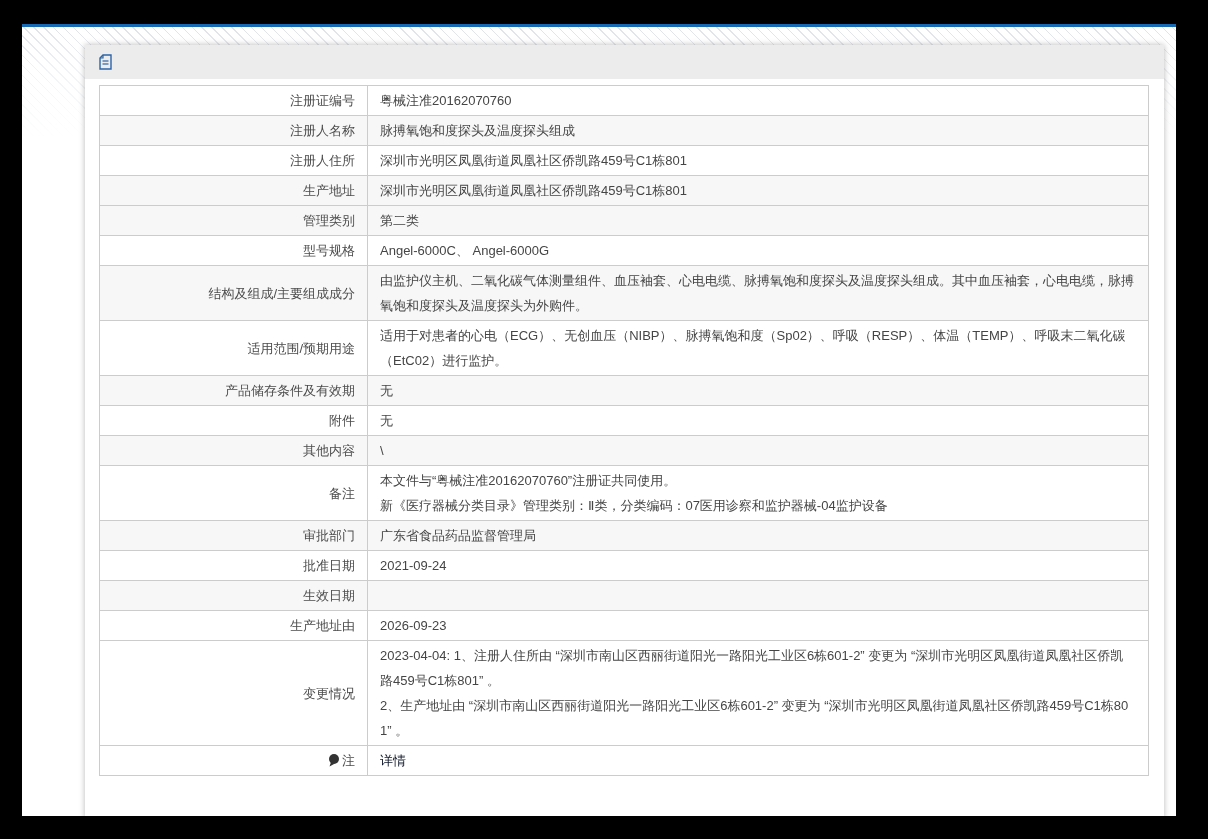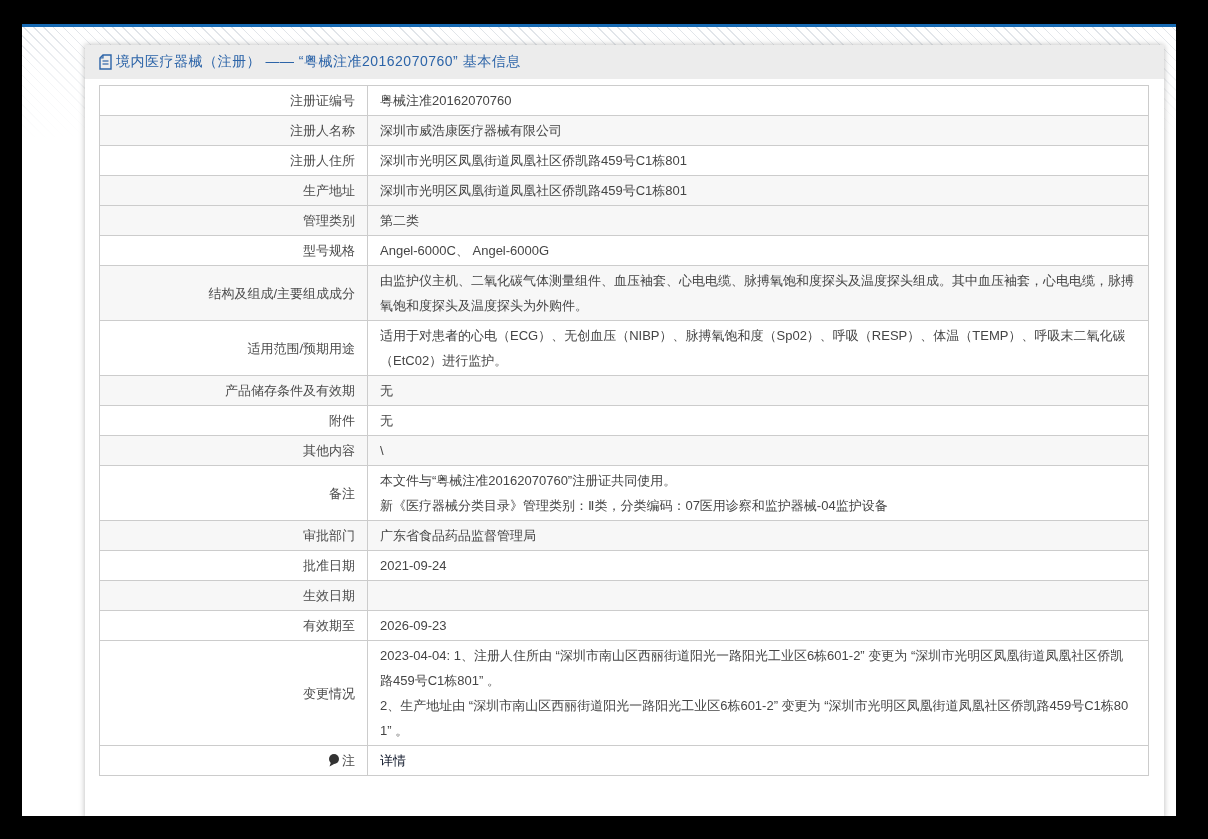--- a/index.html
+++ b/index.html
@@ -108,31 +108,30 @@
   <div class="page">
     <div class="stripes"></div>
     <div class="card">
       <div class="title-bar">
         <svg class="doc-icon" viewBox="0 0 13 16">
           <path d="M4 1 H12 V15 H1 V4 Z" fill="none" stroke="#2c64a8" stroke-width="1.4"></path>
           <path d="M4 1 V4 H1" fill="none" stroke="#2c64a8" stroke-width="1.2"></path>
           <line x1="3.5" y1="7" x2="9.5" y2="7" stroke="#2c64a8" stroke-width="1.2"></line>
           <line x1="3.5" y1="10" x2="9.5" y2="10" stroke="#2c64a8" stroke-width="1.2"></line>
         </svg>
-        <span class="title-text">境内医疗器械（注册） —— “粤械注准20162070760” 基本信息</span>
       </div>
       <table class="info-table">
         <tbody id="table-body">
             <tr>
               <td class="label-cell"><span>注册证编号</span></td>
               <td class="value-cell">粤械注准20162070760</td>
             </tr>
             <tr class="shaded">
               <td class="label-cell"><span>注册人名称</span></td>
-              <td class="value-cell">深圳市威浩康医疗器械有限公司</td>
+              <td class="value-cell">脉搏氧饱和度探头及温度探头组成</td>
             </tr>
             <tr>
               <td class="label-cell"><span>注册人住所</span></td>
               <td class="value-cell">深圳市光明区凤凰街道凤凰社区侨凯路459号C1栋801</td>
             </tr>
             <tr class="shaded">
               <td class="label-cell"><span>生产地址</span></td>
               <td class="value-cell">深圳市光明区凤凰街道凤凰社区侨凯路459号C1栋801</td>
             </tr>
             <tr class="shaded">
@@ -176,21 +175,21 @@
             </tr>
             <tr>
               <td class="label-cell"><span>批准日期</span></td>
               <td class="value-cell">2021-09-24</td>
             </tr>
             <tr class="shaded">
               <td class="label-cell"><span>生效日期</span></td>
               <td class="value-cell"></td>
             </tr>
             <tr>
-              <td class="label-cell"><span>有效期至</span></td>
+              <td class="label-cell"><span>生产地址由</span></td>
               <td class="value-cell">2026-09-23</td>
             </tr>
             <tr>
               <td class="label-cell"><span>变更情况</span></td>
               <td class="value-cell">
                 <p>2023-04-04: 1、注册人住所由 “深圳市南山区西丽街道阳光一路阳光工业区6栋601-2” 变更为 “深圳市光明区凤凰街道凤凰社区侨凯路459号C1栋801” 。</p>
                 <p>2、生产地址由 “深圳市南山区西丽街道阳光一路阳光工业区6栋601-2” 变更为 “深圳市光明区凤凰街道凤凰社区侨凯路459号C1栋801” 。</p>
               </td>
             </tr>
             <tr>

